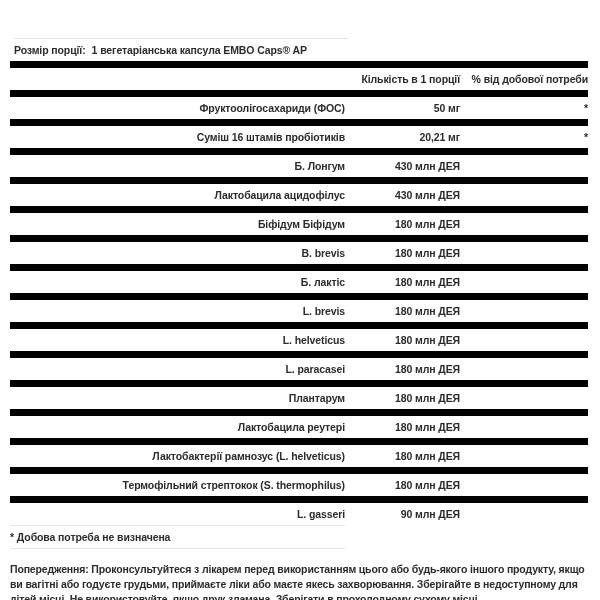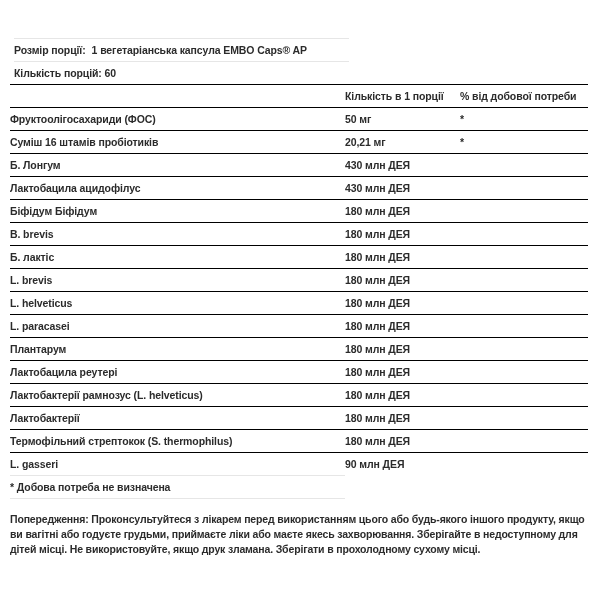--- a/index.html
+++ b/index.html
@@ -50,24 +50,24 @@
     table-layout: fixed;
     font-size: 10.5px;
     letter-spacing: -0.1px;
   }
   .facts-table col.c-name  { width: 335px; }
   .facts-table col.c-amt   { width: 115px; }
   .facts-table col.c-dv    { width: 128px; }
 
   .facts-table th,
   .facts-table td {
-    border-top: 1px solid #000000;
+    border-top: 7px solid #000000;
     height: 22px;
     padding: 0;
-    text-align: left;
+    text-align: right;
     vertical-align: middle;
     font-weight: bold;
     white-space: nowrap;
   }
   .facts-table thead th {
     color: #2b2b2b;
   }
   .facts-table tbody td.cell-name { color: #2b2b2b; }
   .facts-table tbody td.cell-amt  { color: #2b2b2b; }
   .facts-table tbody td.cell-dv   { color: #2b2b2b; }
@@ -101,23 +101,20 @@
 </style>
 </head>
 <body>
 
 <div class="label-panel">
 
   <div class="serving-block">
     <div class="serving-row">
       <span class="serv-label">Розмір порції:</span>
       <span class="serv-value">1 вегетаріанська капсула EMBO Caps® AP</span>
-    </div>
-    <div class="serving-row">
-      <span class="serv-label">Кількість порцій: 60</span>
     </div>
   </div>
 
   <table class="facts-table">
     <colgroup>
       <col class="c-name">
       <col class="c-amt">
       <col class="c-dv">
     </colgroup>
     <thead>
@@ -187,25 +184,20 @@
           <td class="cell-name">Лактобацила реутері</td>
           <td class="cell-amt">180 млн ДЕЯ</td>
           <td class="cell-dv"></td>
         </tr>
         <tr>
           <td class="cell-name">Лактобактерії рамнозус (L. helveticus)</td>
           <td class="cell-amt">180 млн ДЕЯ</td>
           <td class="cell-dv"></td>
         </tr>
         <tr>
-          <td class="cell-name">Лактобактерії</td>
-          <td class="cell-amt">180 млн ДЕЯ</td>
-          <td class="cell-dv"></td>
-        </tr>
-        <tr>
           <td class="cell-name">Термофільний стрептокок (S. thermophilus)</td>
           <td class="cell-amt">180 млн ДЕЯ</td>
           <td class="cell-dv"></td>
         </tr>
         <tr>
           <td class="cell-name">L. gasseri</td>
           <td class="cell-amt">90 млн ДЕЯ</td>
           <td class="cell-dv"></td>
         </tr>
       </tbody>

